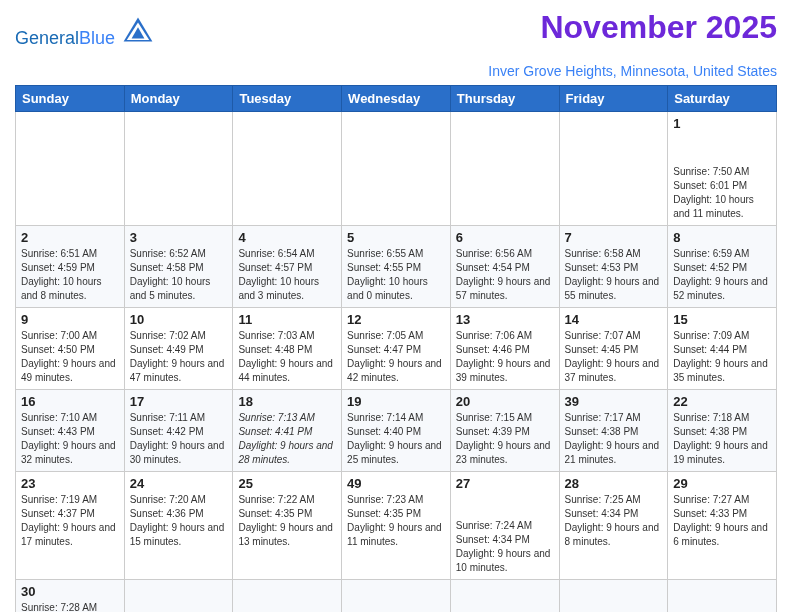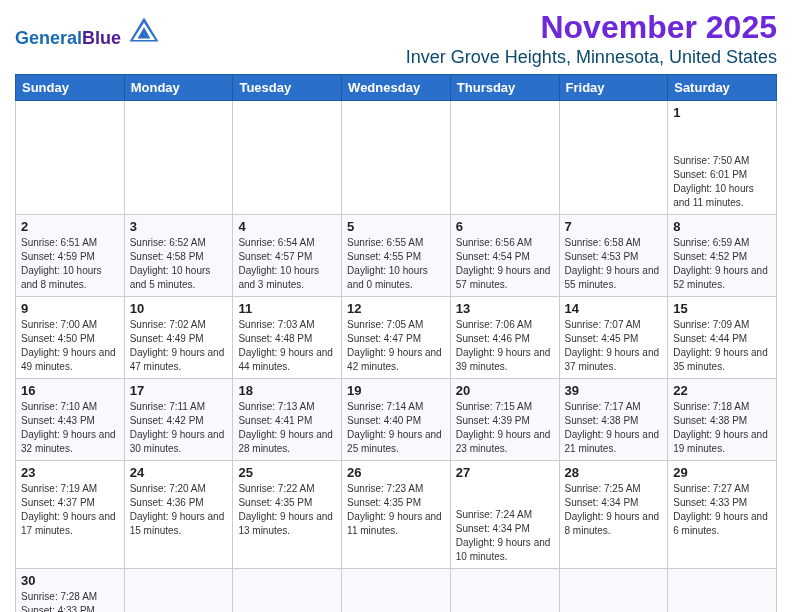--- a/index.html
+++ b/index.html
@@ -21,40 +21,39 @@
       align-items: center;
       margin-top: 6px;
     }
     .logo-text {
       font-size: 18px;
       color: #333;
       line-height: 1;
     }
     .logo-text span {
       color: #1a6bb5;
-      font-weight: bold;
     }
     .logo-icon {
       width: 32px;
       height: 28px;
       margin-left: 2px;
     }
     .title-area {
       text-align: right;
     }
     .month-title {
       font-size: 32px;
       font-weight: bold;
       color: #6d28d9;
       line-height: 1.1;
     }
     .location-title {
-      font-size: 18px;
-      color: #0c4a6e;
-      margin-top: 2px;
+      font-size: 14px;
+      color: #3b82f6;
+      margin-top: 18px;
     }
     .calendar {
       width: 100%;
       border-collapse: collapse;
       border: 1px solid #14b8a6;
       margin-top: 6px;
     }
     .calendar th {
       background-color: #2a6fc9;
       color: #fff;
@@ -94,21 +93,21 @@
       background: #fff;
     }
   </style>
 </head>
 <body>
 
 <div class="header-area">
   <div class="logo">
     <div>
       <span class="logo-text">
-        <span>General</span><span style="color:#4c1d95;">Blue</span>
+        <span>General</span><span style="color:#3b82f6;">Blue</span>
       </span>
       <svg class="logo-icon" viewBox="0 0 40 35" xmlns="http://www.w3.org/2000/svg">
         <polygon points="20,2 38,32 2,32" fill="#2a6fc9"></polygon>
         <polygon points="20,8 34,30 6,30" fill="#fff"></polygon>
         <polygon points="20,14 28,28 12,28" fill="#2a6fc9"></polygon>
       </svg>
     </div>
   </div>
   <div class="title-area">
     <div class="month-title">November 2025</div>
@@ -241,21 +240,21 @@
 Daylight: 9 hours and 32 minutes.</div>
         </td>
         <td>
           <span class="day-number">17</span>
           <div class="day-info" style="white-space: pre-line;">Sunrise: 7:11 AM
 Sunset: 4:42 PM
 Daylight: 9 hours and 30 minutes.</div>
         </td>
         <td>
           <span class="day-number">18</span>
-          <div class="day-info" style="white-space: pre-line;">Sunrise: 7:13 AM
+          <div class="day-info" style="white-space: pre-line; font-style: italic;">Sunrise: 7:13 AM
 Sunset: 4:41 PM
 Daylight: 9 hours and 28 minutes.</div>
         </td>
         <td>
           <span class="day-number">19</span>
           <div class="day-info" style="white-space: pre-line;">Sunrise: 7:14 AM
 Sunset: 4:40 PM
 Daylight: 9 hours and 25 minutes.</div>
         </td>
         <td>
@@ -290,21 +289,21 @@
 Sunset: 4:36 PM
 Daylight: 9 hours and 15 minutes.</div>
         </td>
         <td>
           <span class="day-number">25</span>
           <div class="day-info" style="white-space: pre-line;">Sunrise: 7:22 AM
 Sunset: 4:35 PM
 Daylight: 9 hours and 13 minutes.</div>
         </td>
         <td>
-          <span class="day-number">26</span>
+          <span class="day-number">49</span>
           <div class="day-info" style="white-space: pre-line;">Sunrise: 7:23 AM
 Sunset: 4:35 PM
 Daylight: 9 hours and 11 minutes.</div>
         </td>
         <td>
           <span class="day-number">27</span>
           <div class="day-info" style="white-space: pre-line; margin-top: 28px;">Sunrise: 7:24 AM
 Sunset: 4:34 PM
 Daylight: 9 hours and 10 minutes.</div>
         </td>

